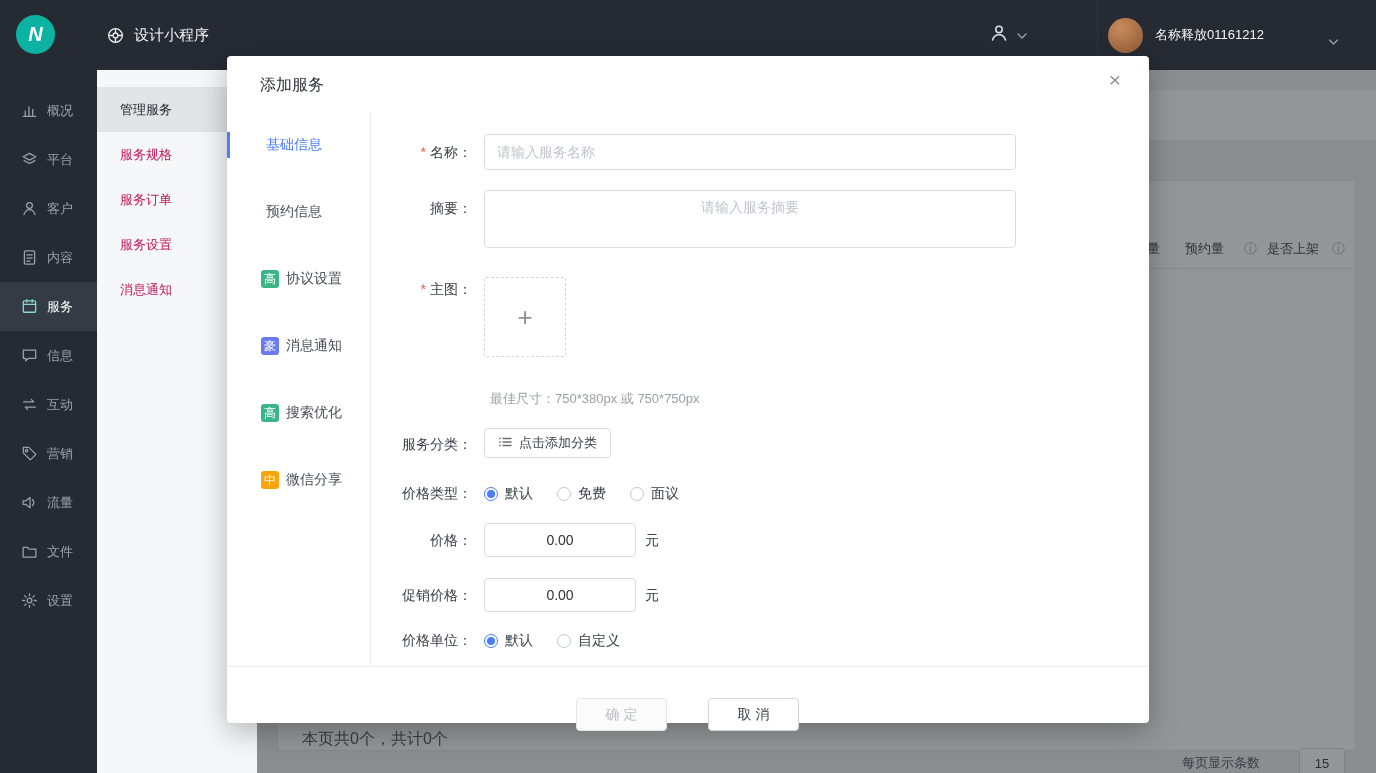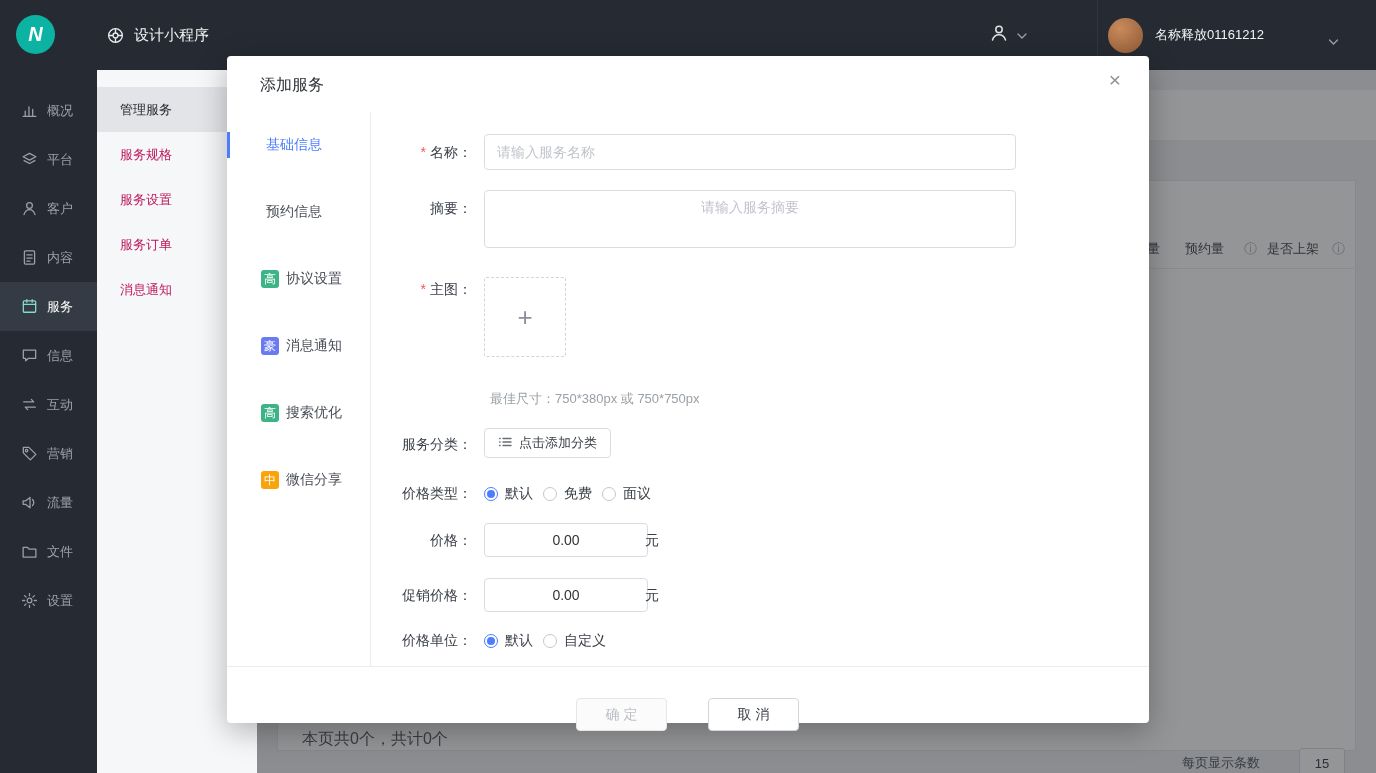--- a/index.html
+++ b/index.html
@@ -76,30 +76,30 @@
   .in-name { left: 257px; top: 22px; width: 532px; height: 36px; }
   textarea.f-input { padding: 8px 12px; resize: none; text-align: center; }
   .in-summary { left: 257px; top: 78px; width: 532px; height: 58px; }
   .upload { position: absolute; left: 257px; top: 165px; width: 82px; height: 80px; border: 1px dashed #d2d6db;
     border-radius: 2px; display: flex; align-items: center; justify-content: center; color: #8c9099;
     font-size: 26px; font-weight: 300; background: #fff; cursor: pointer; }
   .hint { position: absolute; left: 263px; top: 278px; font-size: 13px; color: #9aa0a6; }
   .cat-btn { position: absolute; left: 257px; top: 316px; height: 30px; padding: 0 13px; display: flex;
     align-items: center; gap: 7px; border: 1px solid #d9dde3; border-radius: 4px; background: #fff;
     font-size: 13px; color: #3b4048; cursor: pointer; }
-  .radio-row { position: absolute; display: flex; gap: 10px; }
+  .radio-row { position: absolute; display: flex; gap: 24px; }
   .row-ptype { left: 257px; top: 373px; }
   .row-punit { left: 257px; top: 520px; }
   .radio-opt { display: flex; align-items: center; font-size: 14px; color: #3b4048; cursor: pointer; }
   .radio { width: 14px; height: 14px; border-radius: 50%; border: 1px solid #c3c8cf; margin-right: 7px;
     position: relative; background: #fff; flex: none; }
   .radio.sel { border-color: #4a7dff; }
   .radio.sel::after { content: ""; position: absolute; left: 2px; top: 2px; width: 8px; height: 8px;
     border-radius: 50%; background: #4a7dff; }
-  .price-in { left: 257px; width: 164px; height: 34px; text-align: center; }
+  .price-in { left: 257px; width: 152px; height: 34px; text-align: center; }
   .in-price { top: 411px; }
   .in-promo { top: 466px; }
   .unit { position: absolute; left: 418px; font-size: 14px; color: #3b4048; }
   .u-price { top: 420px; } .u-promo { top: 475px; }
   .lb-name { top: 32px; } .lb-summary { top: 88px; } .lb-image { top: 169px; } .lb-cat { top: 324px; }
   .lb-ptype { top: 373px; } .lb-price { top: 420px; } .lb-promo { top: 475px; } .lb-punit { top: 520px; }
 
   .m-footer { position: absolute; left: 0; right: 0; bottom: 0; height: 57px; border-top: 1px solid #ececec; }
   .btn { position: absolute; top: 12px; width: 91px; height: 33px; border-radius: 4px; font-size: 14px;
     display: flex; align-items: center; justify-content: center; cursor: pointer; margin-top: 19px; }
@@ -249,24 +249,24 @@
   </div>
 
   <div class="submenu">
     <div class="sub-item active">
       <span>管理服务</span>
     </div>
     <div class="sub-item">
       <span>服务规格</span>
     </div>
     <div class="sub-item">
+      <span>服务订单</span>
+    </div>
+    <div class="sub-item">
       <span>服务设置</span>
-    </div>
-    <div class="sub-item">
-      <span>服务订单</span>
     </div>
     <div class="sub-item">
       <span>消息通知</span>
     </div>
   </div>
 
   <div class="content">
     <div class="page-strip"></div>
     <div class="panel">
       <div class="thead"></div>

